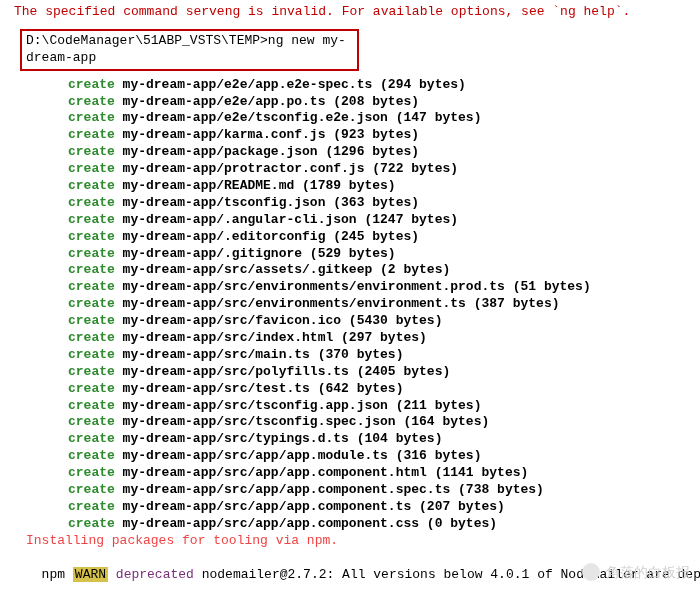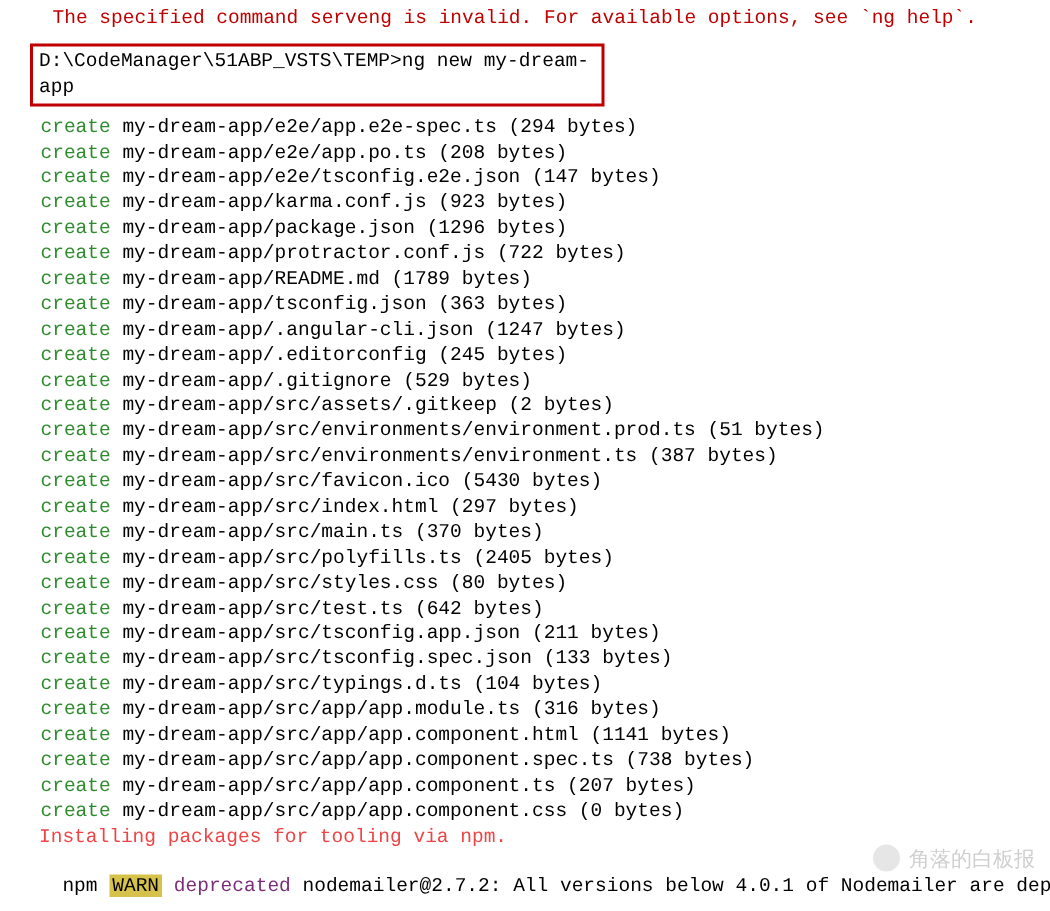--- a/index.html
+++ b/index.html
@@ -7,30 +7,30 @@
       background: #ffffff;
       font-family: "Consolas", "Courier New", monospace;
       font-size: 13px;
       line-height: 1.3;
       width: 700px;
       height: 607px;
       overflow: hidden;
       padding: 4px 0 0 6px;
     }
     .line { white-space: pre; }
-    .error { color: #c00000; margin-left: 29px; }
+    .error { color: #c00000; margin-left: 8px; }
     .prompt-box {
       border: 2px solid #c00000;
       padding: 2px 4px;
       margin: 8px 14px 6px 14px;
       display: inline-block;
-      width: 383px;
+      width: 339px;
     }
     .prompt-text { color: #000; }
-    .create-line { margin-left: 21px; }
+    .create-line { margin-left: 62px; font-weight: bold; }
     .kw-create { color: #2e8b2e; }
     .path-txt { color: #000; }
     .installing { color: #ef4444; margin-left: 20px; }
     .npm-line { margin-left: 20px; color: #000; }
     .warn-badge { background: #d6c24a; color: #000; padding: 0 2px; }
     .deprecated { color: #7a2e7a; }
     .watermark {
       position: absolute;
       right: 10px;
       bottom: 26px;
@@ -71,24 +71,23 @@
     <div class="line create-line"><span class="kw-create">create</span><span class="path-txt"> my-dream-app/.angular-cli.json (1247 bytes)</span></div>
     <div class="line create-line"><span class="kw-create">create</span><span class="path-txt"> my-dream-app/.editorconfig (245 bytes)</span></div>
     <div class="line create-line"><span class="kw-create">create</span><span class="path-txt"> my-dream-app/.gitignore (529 bytes)</span></div>
     <div class="line create-line"><span class="kw-create">create</span><span class="path-txt"> my-dream-app/src/assets/.gitkeep (2 bytes)</span></div>
     <div class="line create-line"><span class="kw-create">create</span><span class="path-txt"> my-dream-app/src/environments/environment.prod.ts (51 bytes)</span></div>
     <div class="line create-line"><span class="kw-create">create</span><span class="path-txt"> my-dream-app/src/environments/environment.ts (387 bytes)</span></div>
     <div class="line create-line"><span class="kw-create">create</span><span class="path-txt"> my-dream-app/src/favicon.ico (5430 bytes)</span></div>
     <div class="line create-line"><span class="kw-create">create</span><span class="path-txt"> my-dream-app/src/index.html (297 bytes)</span></div>
     <div class="line create-line"><span class="kw-create">create</span><span class="path-txt"> my-dream-app/src/main.ts (370 bytes)</span></div>
     <div class="line create-line"><span class="kw-create">create</span><span class="path-txt"> my-dream-app/src/polyfills.ts (2405 bytes)</span></div>
-    <div class="line create-line"><span class="kw-create">create</span><span class="path-txt"> my-dream-app/src/styles.css (80 bytes)</span></div>
     <div class="line create-line"><span class="kw-create">create</span><span class="path-txt"> my-dream-app/src/test.ts (642 bytes)</span></div>
     <div class="line create-line"><span class="kw-create">create</span><span class="path-txt"> my-dream-app/src/tsconfig.app.json (211 bytes)</span></div>
-    <div class="line create-line"><span class="kw-create">create</span><span class="path-txt"> my-dream-app/src/tsconfig.spec.json (133 bytes)</span></div>
+    <div class="line create-line"><span class="kw-create">create</span><span class="path-txt"> my-dream-app/src/tsconfig.spec.json (164 bytes)</span></div>
     <div class="line create-line"><span class="kw-create">create</span><span class="path-txt"> my-dream-app/src/typings.d.ts (104 bytes)</span></div>
     <div class="line create-line"><span class="kw-create">create</span><span class="path-txt"> my-dream-app/src/app/app.module.ts (316 bytes)</span></div>
     <div class="line create-line"><span class="kw-create">create</span><span class="path-txt"> my-dream-app/src/app/app.component.html (1141 bytes)</span></div>
     <div class="line create-line"><span class="kw-create">create</span><span class="path-txt"> my-dream-app/src/app/app.component.spec.ts (738 bytes)</span></div>
     <div class="line create-line"><span class="kw-create">create</span><span class="path-txt"> my-dream-app/src/app/app.component.ts (207 bytes)</span></div>
     <div class="line create-line"><span class="kw-create">create</span><span class="path-txt"> my-dream-app/src/app/app.component.css (0 bytes)</span></div>
   </div>
 
 <div class="line installing">Installing packages for tooling via npm.</div>
 

